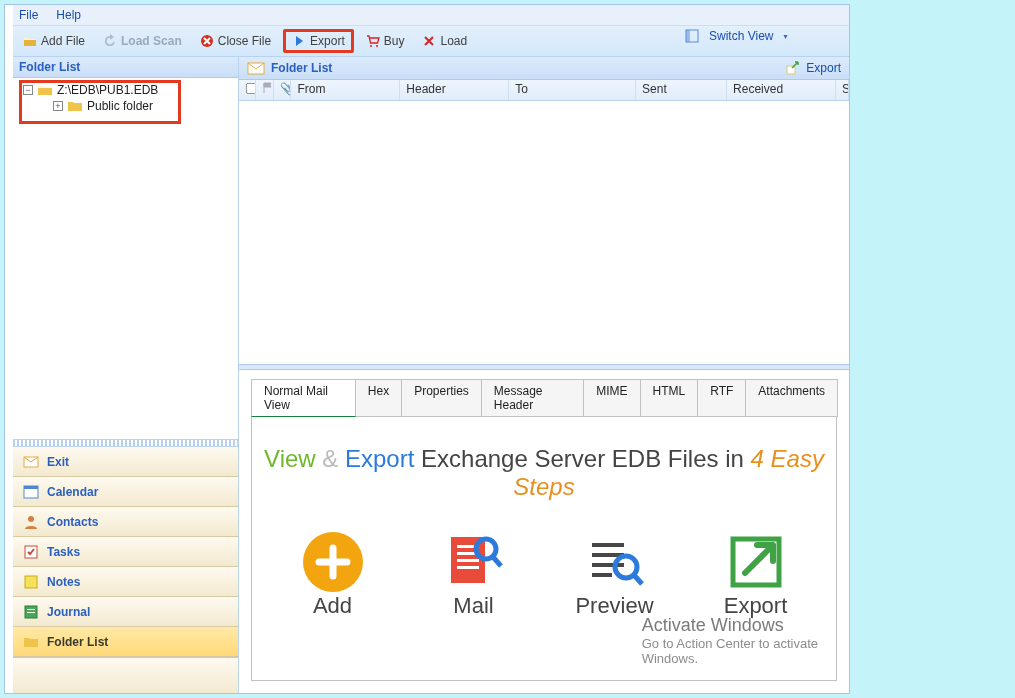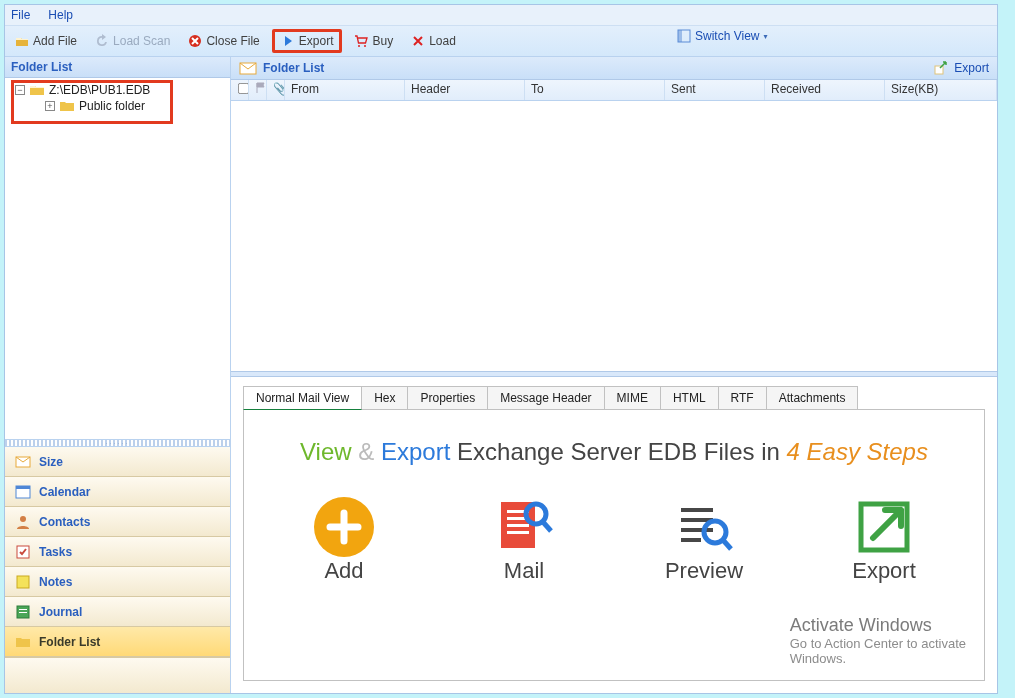--- a/index.html
+++ b/index.html
@@ -5,27 +5,28 @@
   * { box-sizing: border-box; }
   body {
     margin: 0;
     font-family: "Segoe UI", Tahoma, Arial, sans-serif;
     font-size: 12px;
     background: #c4f3f9;
     padding: 4px;
     color: #222;
   }
   .app {
-    width: 994px;
+    width: 846px;
     height: 690px;
     background: #fff;
     border: 1px solid #a7c5e6;
     display: flex;
     flex-direction: column;
     position: relative;
+    padding-left: 8px;
   }
   
   .menubar {
     background: #e8f1fb;
     border-bottom: 1px solid #cddff3;
     display: flex;
     padding: 3px 6px;
     gap: 18px;
     font-size: 12px;
   }
@@ -40,35 +41,35 @@
     gap: 6px;
   }
   .toolbar .tb-btn {
     display: inline-flex;
     align-items: center;
     gap: 4px;
     padding: 2px 6px;
     color: #404040;
     cursor: default;
   }
-  .toolbar .tb-btn.disabled { color: #9aaabf; }
+  .toolbar .tb-btn.disabled { color: #9aaabf; font-weight: bold; }
   .toolbar .tb-btn .ico { width:14px; height:14px; display:inline-flex; align-items:center; justify-content:center; }
   .red-box {
     border: 3px solid #e23a1f;
     border-radius: 2px;
     padding: 0;
     display: inline-flex;
   }
   .switch-view {
     position: absolute;
     left: 672px;
     top: 3px;
     display: inline-flex;
     align-items: center;
-    gap: 4px;
+    gap: 10px;
     color: #1a4db3;
   }
   
   .body {
     flex: 1;
     display: flex;
     min-height: 0;
   }
   .left {
     width: 226px;
@@ -323,21 +324,21 @@
       </div>
       <div class="nav-separator">······</div>
       <div class="nav-list">
         <div class="nav-item">
           <span class="nav-icon">
               <svg width="16" height="16" viewBox="0 0 16 16">
                 <rect x="1" y="3" width="14" height="10" fill="#fff" stroke="#e7a93a"></rect>
                 <path d="M1 3l7 5 7-5" fill="none" stroke="#e7a93a"></path>
               </svg>
             </span>
-          <span>Size</span>
+          <span>Exit</span>
         </div>
         <div class="nav-item">
           <span class="nav-icon">
               <svg width="16" height="16" viewBox="0 0 16 16">
                 <rect x="1" y="2" width="14" height="12" fill="#fff" stroke="#4f87d6"></rect>
                 <rect x="1" y="2" width="14" height="3" fill="#4f87d6"></rect>
               </svg>
             </span>
           <span>Calendar</span>
         </div>

